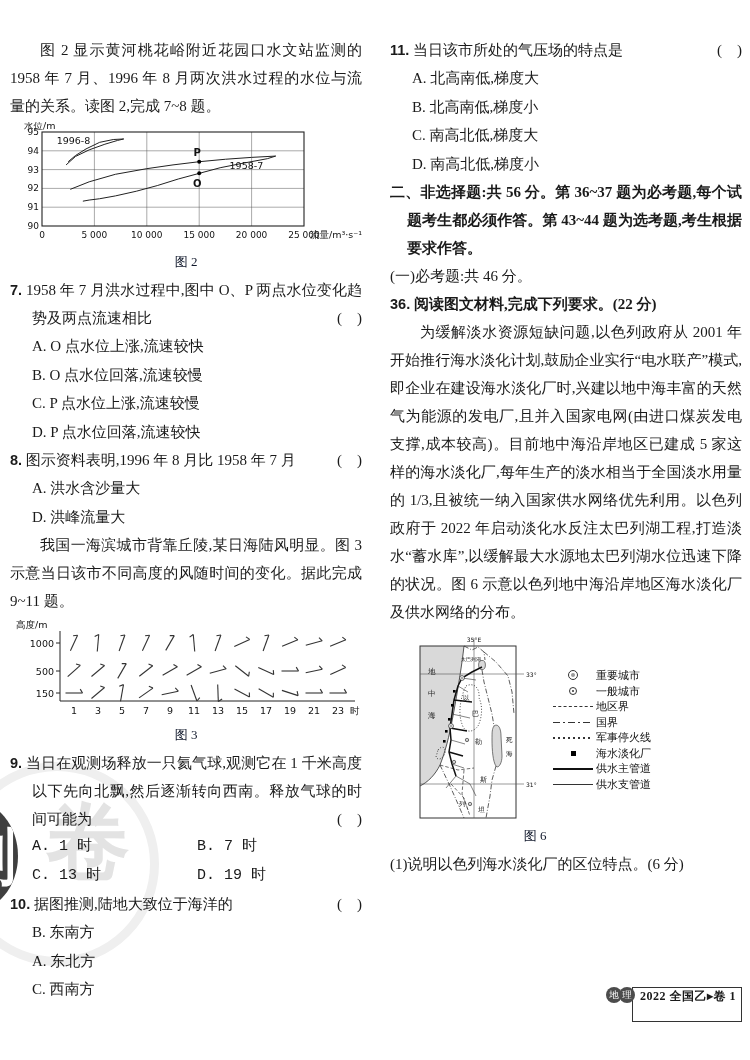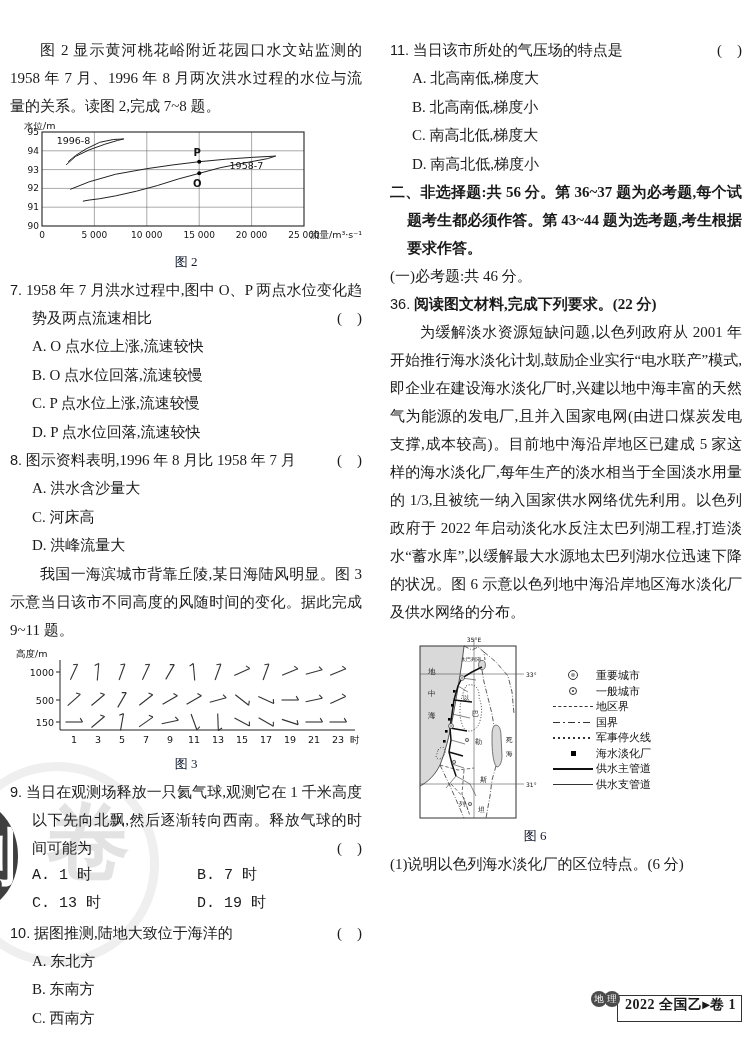--- a/index.html
+++ b/index.html
@@ -18,21 +18,21 @@
            font-family:"Liberation Serif",serif;line-height:1;}
   .wm-dark{left:-76px;top:800px;width:94px;height:112px;background:#3f3f3f;border-radius:50%;
            overflow:hidden;text-align:right;}
   .wm-dark span{color:#ffffff;font-size:62px;font-weight:bold;line-height:112px;margin-right:2px;}
   
   .cols{position:relative;z-index:1;display:flex;padding:36px 8px 0 10px;gap:28px;}
   .col{width:358px;font-size:15px;}
   .col p{margin:0;}
   .para{text-indent:2em;text-align:justify;line-height:28px;}
   .q-stem{padding-left:22px;text-indent:-22px;text-align:justify;line-height:28px;}
-  .q-num{font-weight:normal;font-family:"Liberation Sans","DejaVu Sans",sans-serif;font-size:14.5px;}
+  .q-num{font-weight:bold;font-family:"Liberation Sans","DejaVu Sans",sans-serif;font-size:14.5px;}
   .bracket{float:right;white-space:pre;}
   .opt{padding-left:22px;line-height:28.5px;}
   .opt-grid{display:flex;flex-wrap:wrap;padding-left:22px;}
   .opt-grid .opt{width:50%;box-sizing:border-box;padding-left:0;font-family:Liberation Mono, monospace;}
   .sec-head{font-weight:bold;padding-left:17px;text-indent:-17px;text-align:justify;line-height:28px;}
   .sec-sub{font-weight:normal;line-height:28px;}
   .q36-lead{font-weight:bold;padding-left:26px;text-indent:-26px;line-height:28px;}
   
   figure{margin:2px 0 4px 0;}
   figcaption{text-align:center;font-size:13px;line-height:20px;color:#0f172a;}
@@ -56,22 +56,22 @@
       background:repeating-linear-gradient(90deg,#333 0 2px,transparent 2px 5px);}
   .sym-desalination-plant{width:5px;height:5px;background:#000;}
   .sym-main-pipeline{width:40px;border-top:2.4px solid #111;}
   .sym-branch-pipeline{width:40px;border-top:1px solid #333;}
   
   .footer{position:absolute;right:8px;bottom:38px;z-index:1;display:flex;align-items:center;}
   .badge{display:flex;margin-right:-3px;position:relative;z-index:2;}
   .badge .bc{width:16px;height:16px;border-radius:50%;background:#4c4c4c;color:#fff;
       font-size:9.5px;line-height:16px;text-align:center;margin-left:-3px;
       font-family:"Liberation Sans","DejaVu Sans",sans-serif;}
-  .edition{border:1.4px solid #333;padding:0 5px 8px 7px;height:17px;line-height:17px;
-      font-size:14px;font-weight:bold;letter-spacing:0.5px;
+  .edition{border:1.4px solid #333;padding:0 5px 16px 7px;height:17px;line-height:17px;
+      font-size:12px;font-weight:bold;letter-spacing:0.5px;
       font-family:"Liberation Serif",serif;margin-top:20px;}
   svg text{font-family:"DejaVu Sans","Liberation Sans",sans-serif;}
 </style>
 </head>
 <body>
 
 <div class="page">
 
   <div class="wm wm-ring"></div>
   <div class="wm wm-char">卷</div>
@@ -120,21 +120,20 @@
       </figure>
 
       <p class="q-stem"><span class="q-num">7.</span> <span>1958 年 7 月洪水过程中,图中 O、P 两点水位变化趋势及两点流速相比</span><span class="bracket">(    )</span></p>
       <p class="opt">A. O 点水位上涨,流速较快</p>
       <p class="opt">B. O 点水位回落,流速较慢</p>
       <p class="opt">C. P 点水位上涨,流速较慢</p>
       <p class="opt">D. P 点水位回落,流速较快</p>
 
       <p class="q-stem"><span class="q-num">8.</span> <span>图示资料表明,1996 年 8 月比 1958 年 7 月</span><span class="bracket">(    )</span></p>
       <p class="opt">A. 洪水含沙量大</p>
-      <p class="opt">C. 河床高</p>
       <p class="opt">D. 洪峰流量大</p>
 
       <p class="para">我国一海滨城市背靠丘陵,某日海陆风明显。图 3 示意当日该市不同高度的风随时间的变化。据此完成 9~11 题。</p>
 
       <figure>
         <svg id="fig3-svg" width="352" height="104" viewBox="0 0 352 104">
             <line x1="50" y1="14" x2="50" y2="84" stroke="#222" stroke-width="1"></line>
             <line x1="50" y1="84" x2="345" y2="84" stroke="#222" stroke-width="1"></line>
             <text x="6" y="11" font-size="9.5" fill="#111">高度/m</text>
             <line x1="46" y1="26" x2="50" y2="26" stroke="#222" stroke-width="1"></line>
@@ -234,22 +233,22 @@
 
       <p class="q-stem"><span class="q-num">9.</span> <span>当日在观测场释放一只氦气球,观测它在 1 千米高度以下先向北飘,然后逐渐转向西南。释放气球的时间可能为</span><span class="bracket">(    )</span></p>
       <div class="opt-grid">
         <p class="opt">A. 1 时</p>
         <p class="opt">B. 7 时</p>
         <p class="opt">C. 13 时</p>
         <p class="opt">D. 19 时</p>
       </div>
 
       <p class="q-stem"><span class="q-num">10.</span> <span>据图推测,陆地大致位于海洋的</span><span class="bracket">(    )</span></p>
+      <p class="opt">B. 东南方</p>
       <p class="opt">A. 东北方</p>
-      <p class="opt">B. 东南方</p>
       <p class="opt">C. 西南方</p>
 
     </div>
 
     <div class="col">
       <p class="q-stem"><span class="q-num">11.</span> <span>当日该市所处的气压场的特点是</span><span class="bracket">(    )</span></p>
       <p class="opt">A. 北高南低,梯度大</p>
       <p class="opt">B. 北高南低,梯度小</p>
       <p class="opt">C. 南高北低,梯度大</p>
       <p class="opt">D. 南高北低,梯度小</p>

